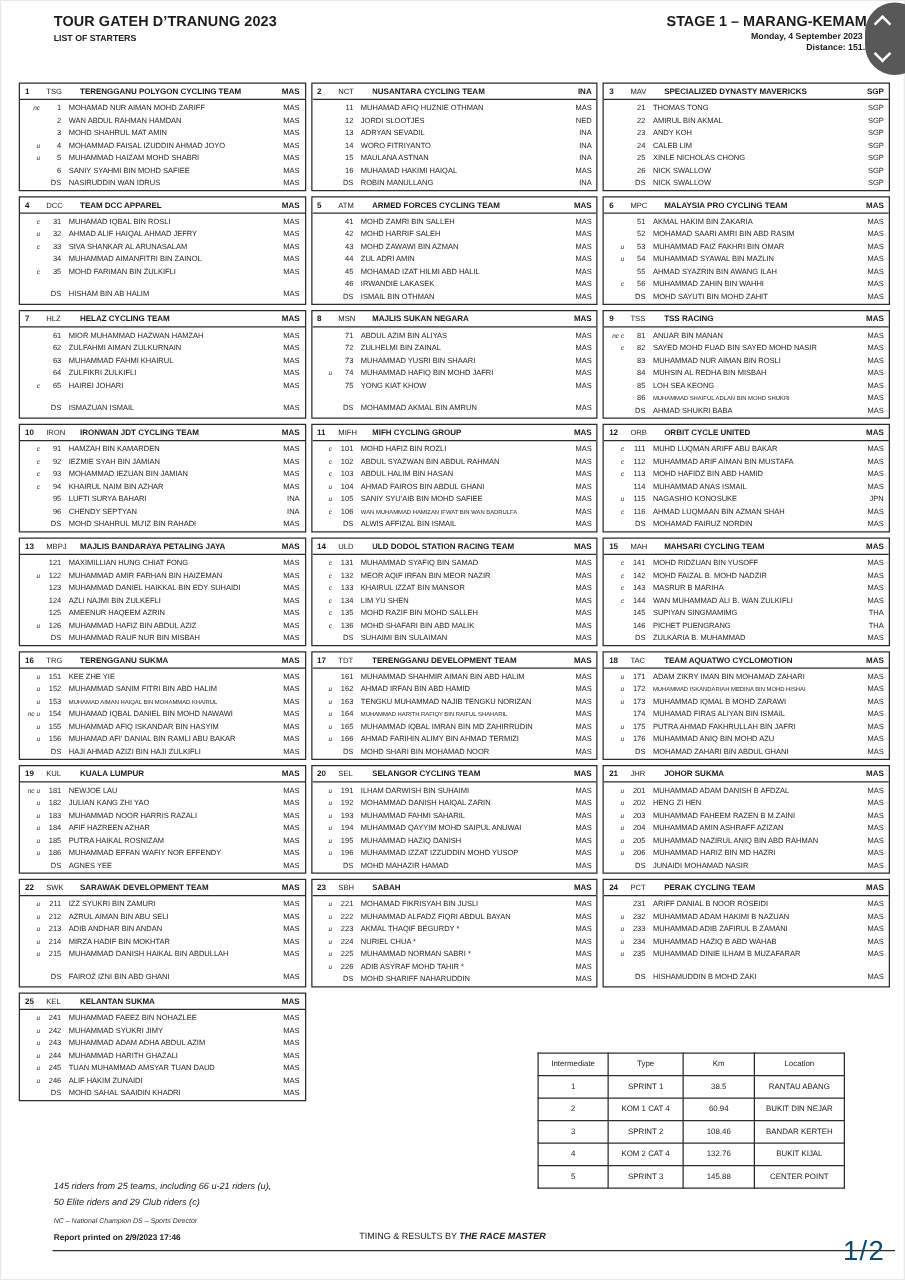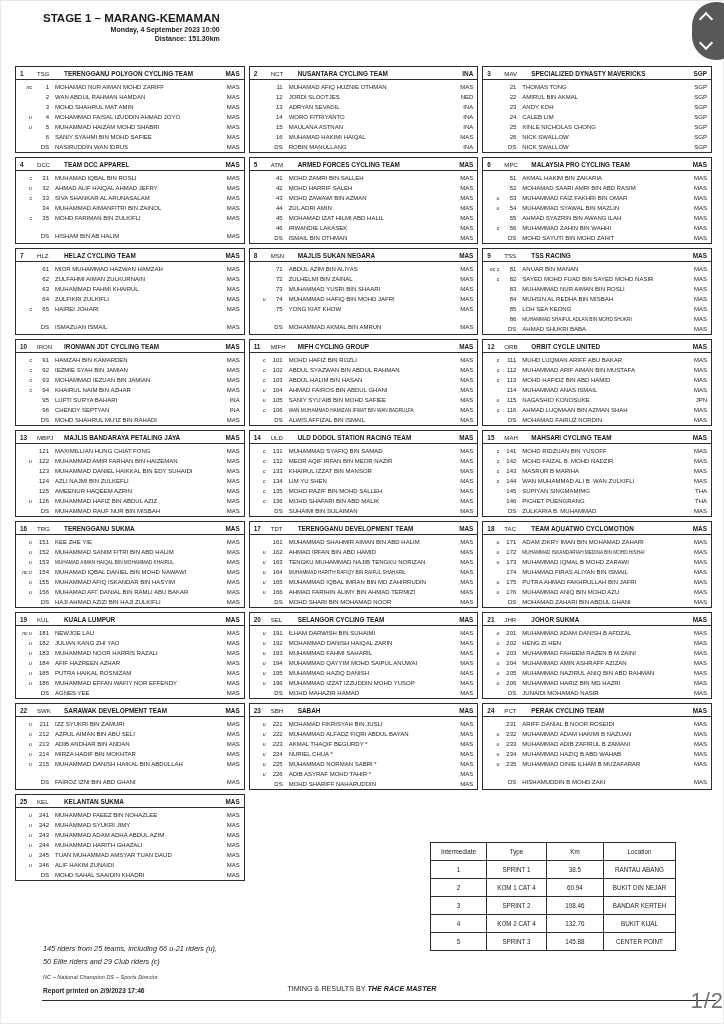--- a/index.html
+++ b/index.html
@@ -59,28 +59,32 @@
   .inter th,.inter td{
     border:1px solid #2c2c2c;font-size:6.3px;font-weight:normal;text-align:center;
     height:18px;padding:0 3px;box-sizing:border-box;
   }
   .inter .c0{width:56px;} .inter .c1{width:60px;} .inter .c2{width:57px;} .inter .c3{width:72px;}
 
   
   .timing{position:absolute;left:0;right:0;top:984px;text-align:center;font-size:7.2px;}
   .timing b{font-style:italic;}
   .foot-line{position:absolute;left:42px;right:8px;top:1000px;border-top:1.2px solid #2c2c2c;}
-  .page-num{position:absolute;right:0;top:988px;font-size:22px;color:#737373;letter-spacing:1px;}
+  .page-num{position:absolute;right:16px;top:988px;font-size:22px;color:#0c4a6e;letter-spacing:1px;}
 </style>
 </head>
 <body>
 
 <div class="page-border"></div>
 
 <div class="header">
+  <div class="h-left">
+    <div class="h-title">TOUR GATEH D’TRANUNG 2023</div>
+    <div class="h-sub">LIST OF STARTERS</div>
+  </div>
   <div class="h-right">
     <div class="h-stage">STAGE 1 – MARANG-KEMAMAN</div>
     <div class="h-date">Monday, 4 September 2023 10:00</div>
     <div class="h-dist">Distance: 151.30km</div>
   </div>
 </div>
 
 <div class="scroll-pill">
   <span class="chev up"></span>
   <span class="chev down"></span>

